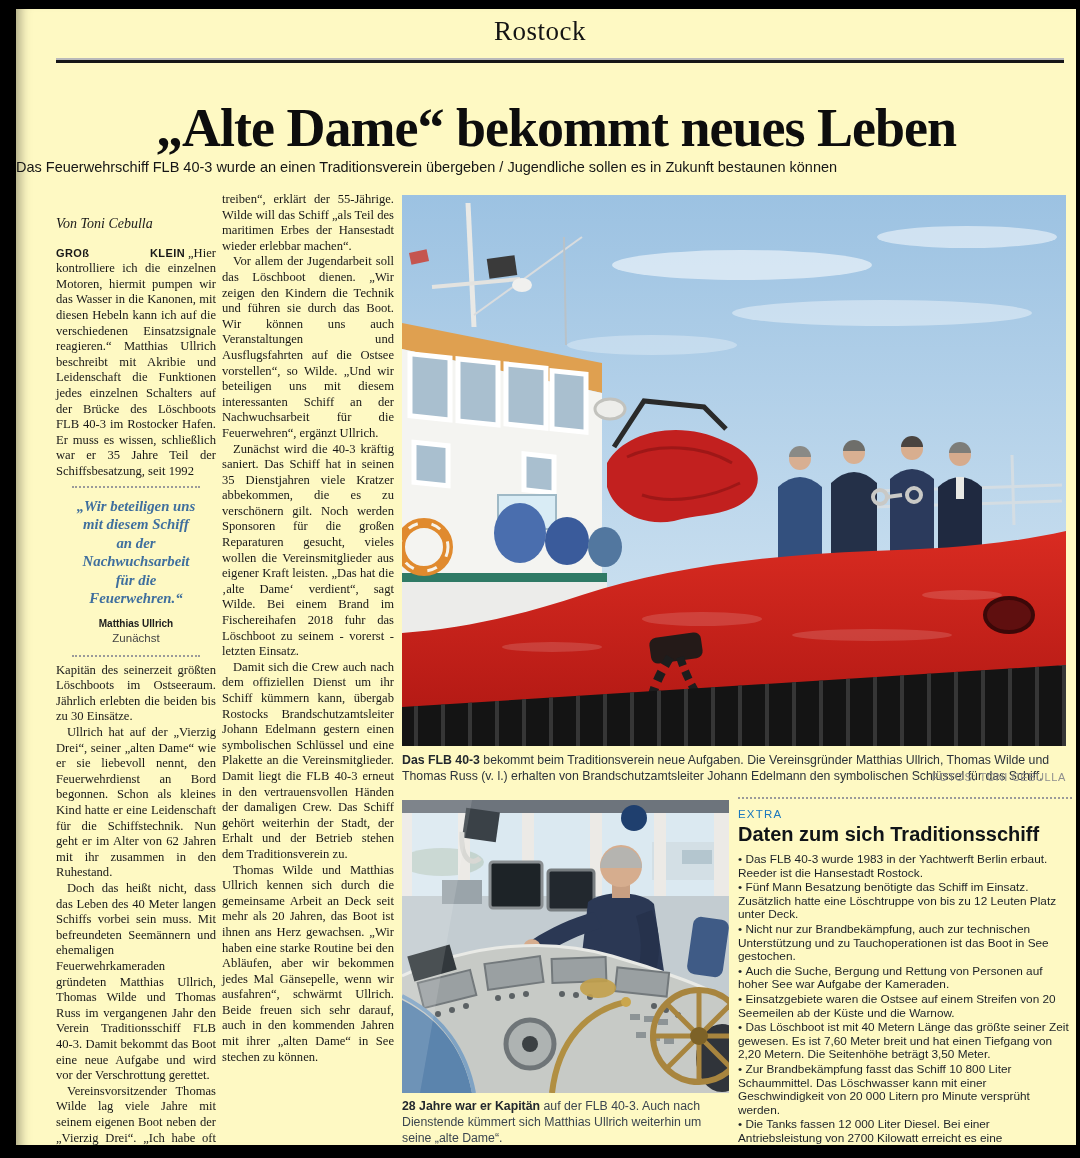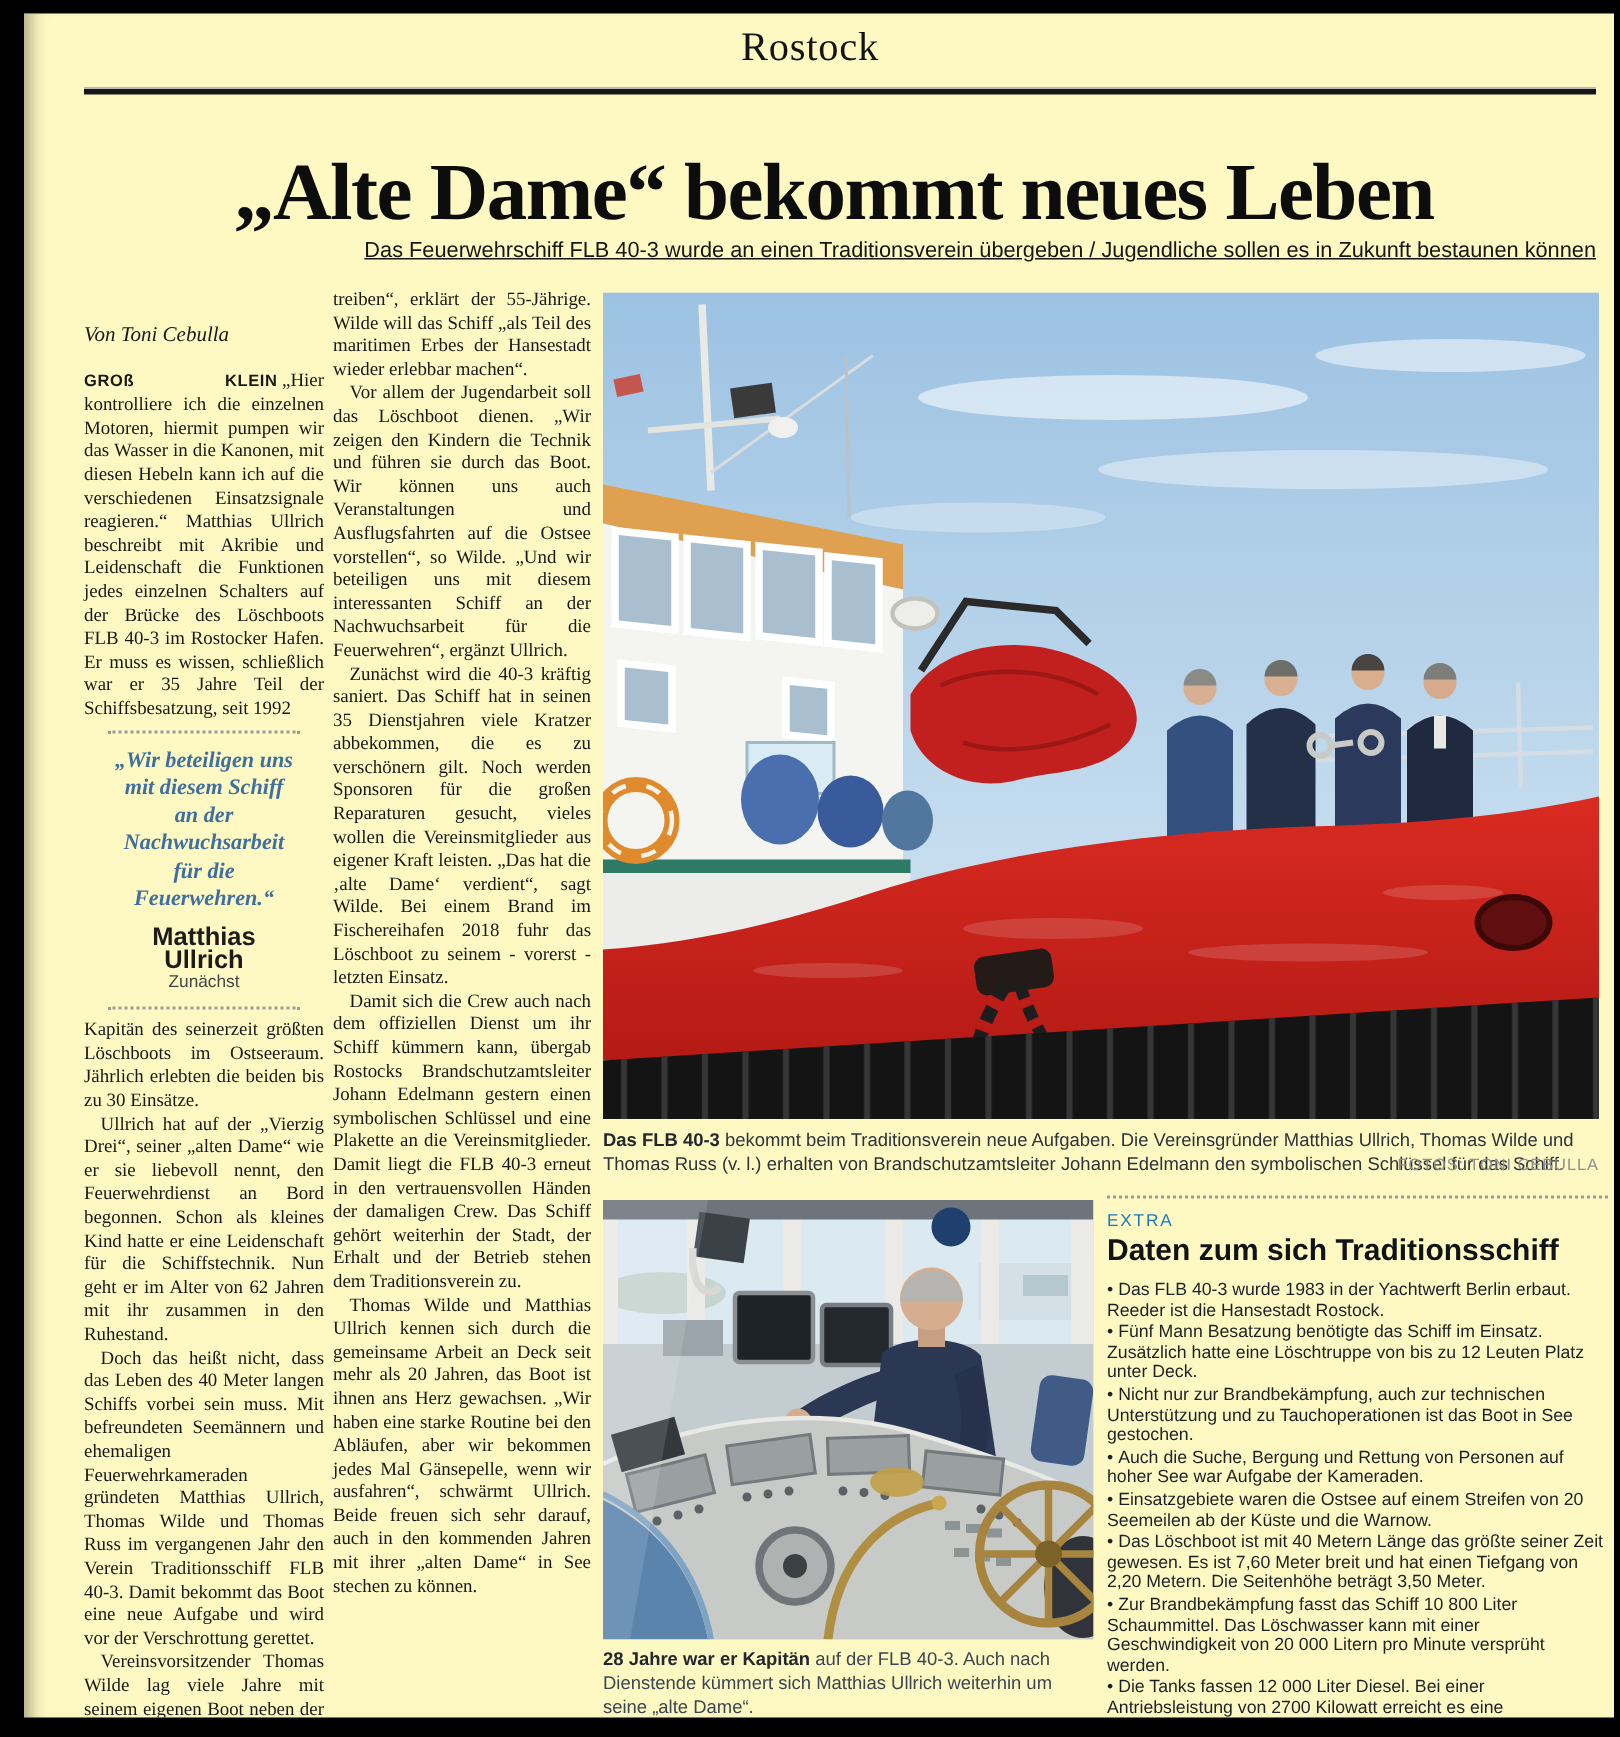--- a/index.html
+++ b/index.html
@@ -7,37 +7,37 @@
        font-family:"Liberation Serif",serif;-webkit-font-smoothing:antialiased;}
   .page{position:absolute;top:9px;left:16px;width:1060px;height:1136px;background:#fef9c3;
         overflow:hidden;box-shadow:inset 14px 0 12px -10px rgba(0,0,0,.35);}
   
   .kicker{position:absolute;top:7px;left:0;width:1048px;text-align:center;
           font-size:27px;color:#141414;letter-spacing:.5px;}
   .rule{position:absolute;top:49px;left:40px;width:1008px;height:5px;
         background:linear-gradient(#b9b9b9 0 30%,#161616 30% 100%);}
   .headline{position:absolute;top:72px;left:0;width:1048px;text-align:center;
             font-size:54px;font-weight:bold;color:#0d0d0d;letter-spacing:-1px;}
-  .subhead{position:absolute;top:150px;left:0;width:1048px;text-align:right;
-           font-family:"Liberation Sans",sans-serif;font-size:14.5px;color:#161616;text-decoration:underline;}
+  .subhead{position:absolute;top:150px;left:0;width:1048px;text-align:left;
+           font-family:"Liberation Sans",sans-serif;font-size:14.5px;color:#161616;}
   
   .col{position:absolute;top:183px;font-size:12.6px;line-height:15.6px;color:#181818;
        text-align:justify;hyphens:auto;}
   .col1{left:40px;width:160px;}
   .col2{left:206px;width:172px;}
   .byline{font-style:italic;font-size:14px;margin-bottom:14px;text-align:left;margin-top:24px;}
   .col p{margin:0;}
   .col p.ind{text-indent:11px;}
   .lead{font-family:"Liberation Sans",sans-serif;font-weight:bold;font-size:11px;
         letter-spacing:.4px;margin-right:3px;}
   
   .pullquote{border-top:2px dotted #9a9a9a;border-bottom:2px dotted #9a9a9a;
              margin:6px 16px;padding:9px 2px 8px;text-align:center;}
   .pq-text{font-style:italic;font-weight:bold;font-size:14.8px;line-height:18.5px;color:#3f6f9e;}
-  .pq-author{font-family:"Liberation Sans",sans-serif;font-weight:bold;font-size:17px;
+  .pq-author{font-family:"Liberation Sans",sans-serif;font-weight:bold;font-size:10px;
              color:#1c1c1c;margin-top:8px;}
   .pq-role{font-family:"Liberation Sans",sans-serif;font-size:11.5px;color:#444;}
   
   .photo{position:absolute;overflow:hidden;background:#cfe0ee;}
   .photo-main{left:386px;top:186px;width:664px;height:551px;}
   .photo-2{left:386px;top:791px;width:327px;height:293px;}
   .caption{position:absolute;font-family:"Liberation Sans",sans-serif;font-size:12.3px;
            line-height:16px;color:#2c333b;}
   .cap-main{left:386px;top:743px;width:664px;padding-bottom:2px;}
   .cap-2{left:386px;top:1089px;width:327px;color:#3c4650;}

